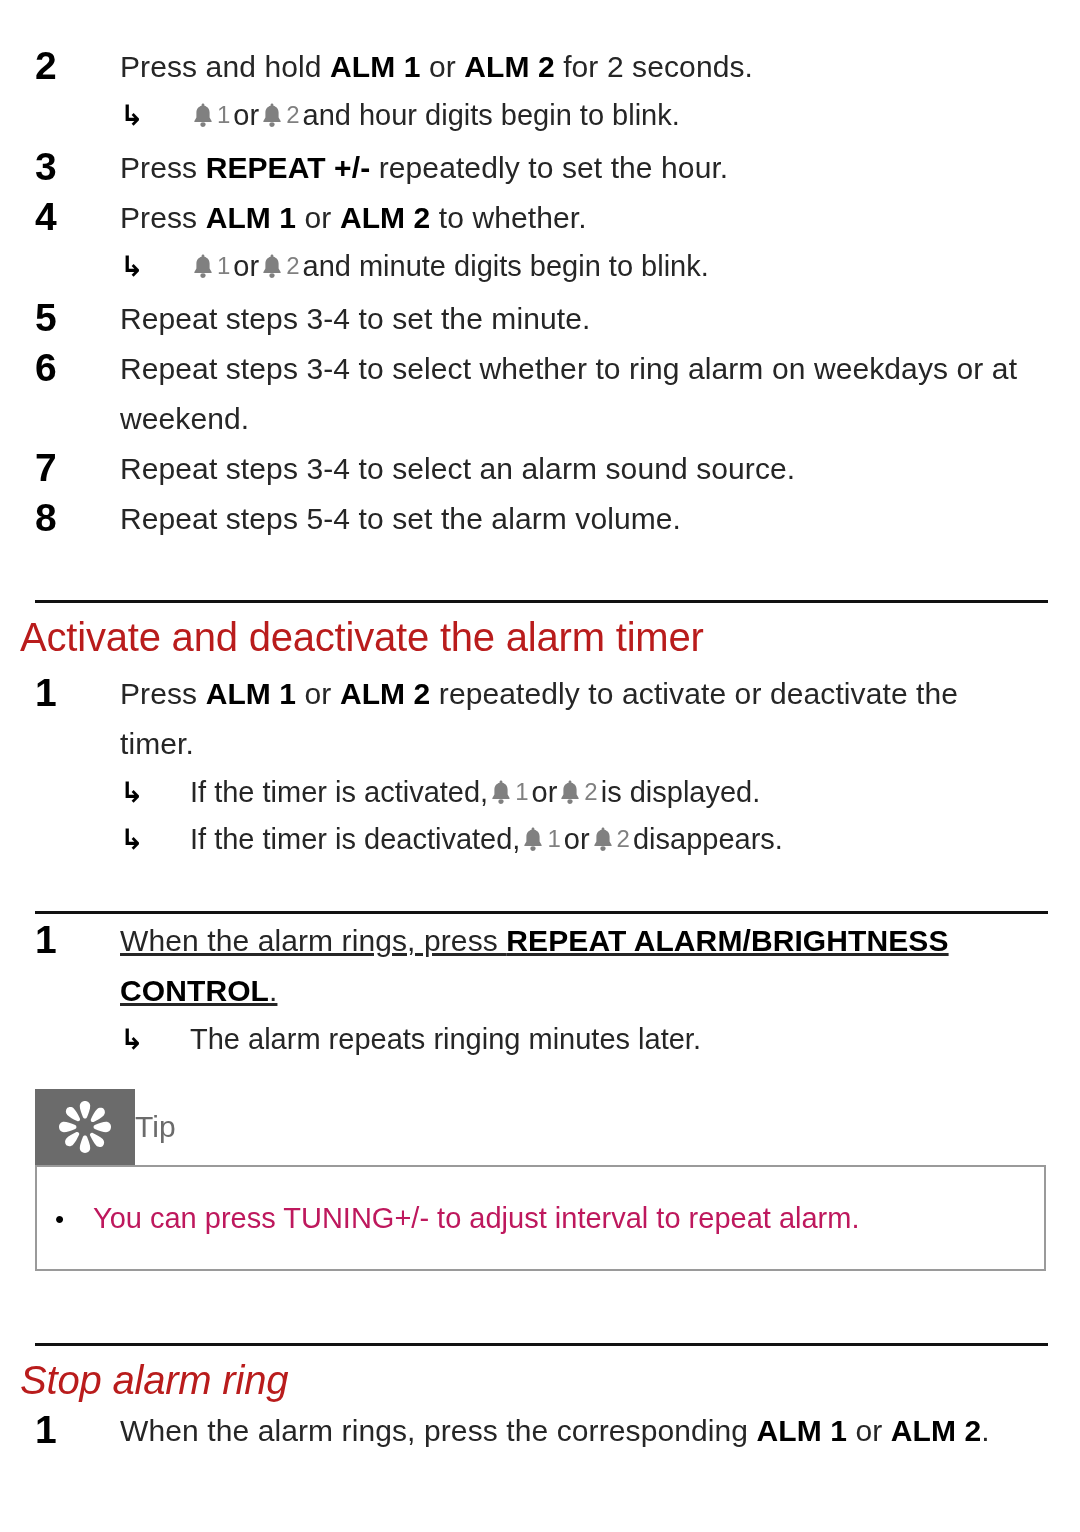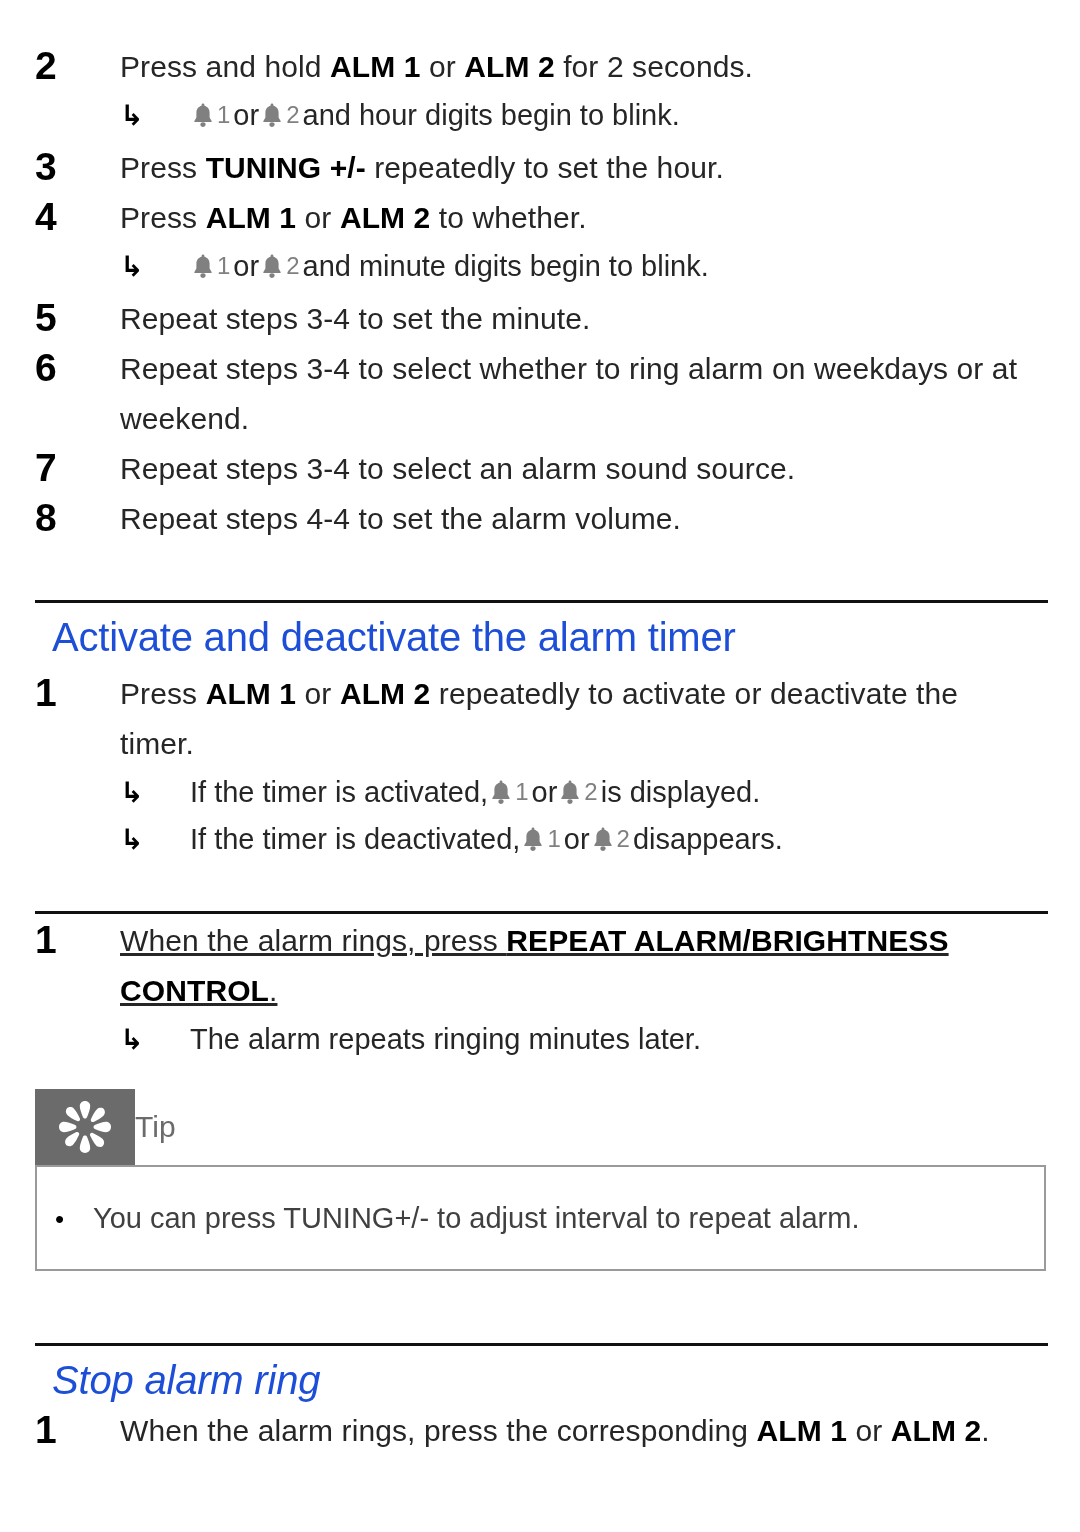--- a/index.html
+++ b/index.html
@@ -100,22 +100,22 @@
   
   .rule {
     height: 3px;
     background: #111;
     margin: 0 0 0 35px;
     width: 1013px;
   }
   .sec-title {
     font-size: 40px;
     font-weight: 400;
-    color: #1d4ed8;
-    margin-left: 52px;
+    color: #b91c1c;
+    margin-left: 20px;
     line-height: 52px;
     letter-spacing: -0.2px;
   }
 
   
   .tipwrap {
     position: relative;
     margin-left: 35px;
     width: 1011px;
   }
@@ -155,21 +155,21 @@
   }
   .tip-dot {
     flex: 0 0 38px;
     font-size: 26px;
     color: #000;
     text-align: left;
     padding-left: 8px;
   }
   .tip-text {
     font-size: 29px;
-    color: #404040;
+    color: #be185d;
     font-weight: 300;
     line-height: 40px;
   }
 </style>
 </head>
 <body>
 
 <div class="page">
 
   <div class="step" style="margin-top:42px;">
@@ -186,21 +186,21 @@
                 <path d="M11 1.6c-.8 0-1.4.6-1.4 1.4v.8C6.6 4.5 4.4 7.2 4.4 10.4v5.2l-2 3.3c-.3.5 0 1.1.6 1.1h16c.6 0 .9-.6.6-1.1l-2-3.3v-5.2c0-3.2-2.2-5.9-5.2-6.6V3c0-.8-.6-1.4-1.4-1.4z" fill="#808080"></path>
                 <ellipse cx="11" cy="22.6" rx="2.6" ry="2.3" fill="#808080"></ellipse>
               </svg></span><span class="bell-num">2</span><span>and hour digits begin to blink.</span></div>
       </div>
     </div>
   </div>
 
   <div class="step" style="margin-top:4px;">
     <div class="step-num">3</div>
     <div class="step-body">
-      <div class="step-line"><span>Press </span><b>TUNING +/-</b><span> repeatedly to set the hour.</span></div>
+      <div class="step-line"><span>Press </span><b>REPEAT +/-</b><span> repeatedly to set the hour.</span></div>
     </div>
   </div>
 
   <div class="step">
     <div class="step-num">4</div>
     <div class="step-body">
       <div class="step-line"><span>Press </span><b>ALM 1</b><span> or </span><b>ALM 2</b><span> to whether.</span></div>
 
       <div class="result">
         <div class="result-arrow">↳</div>
@@ -232,21 +232,21 @@
   <div class="step">
     <div class="step-num">7</div>
     <div class="step-body">
       <div class="step-line">Repeat steps 3-4 to select an alarm sound source.</div>
     </div>
   </div>
 
   <div class="step">
     <div class="step-num">8</div>
     <div class="step-body">
-      <div class="step-line">Repeat steps 4-4 to set the alarm volume.</div>
+      <div class="step-line">Repeat steps 5-4 to set the alarm volume.</div>
     </div>
   </div>
 
   <div class="rule" style="margin-top:56px;"></div>
   <div class="sec-title" style="margin-top:8px;">Activate and deactivate the alarm timer</div>
 
   <div class="step" style="margin-top:6px;">
     <div class="step-num">1</div>
     <div class="step-body">
       <div class="step-line" style="padding-right:50px;"><span>Press </span><b>ALM 1</b><span> or </span><b>ALM 2</b><span> repeatedly to activate or deactivate the timer.</span></div>

